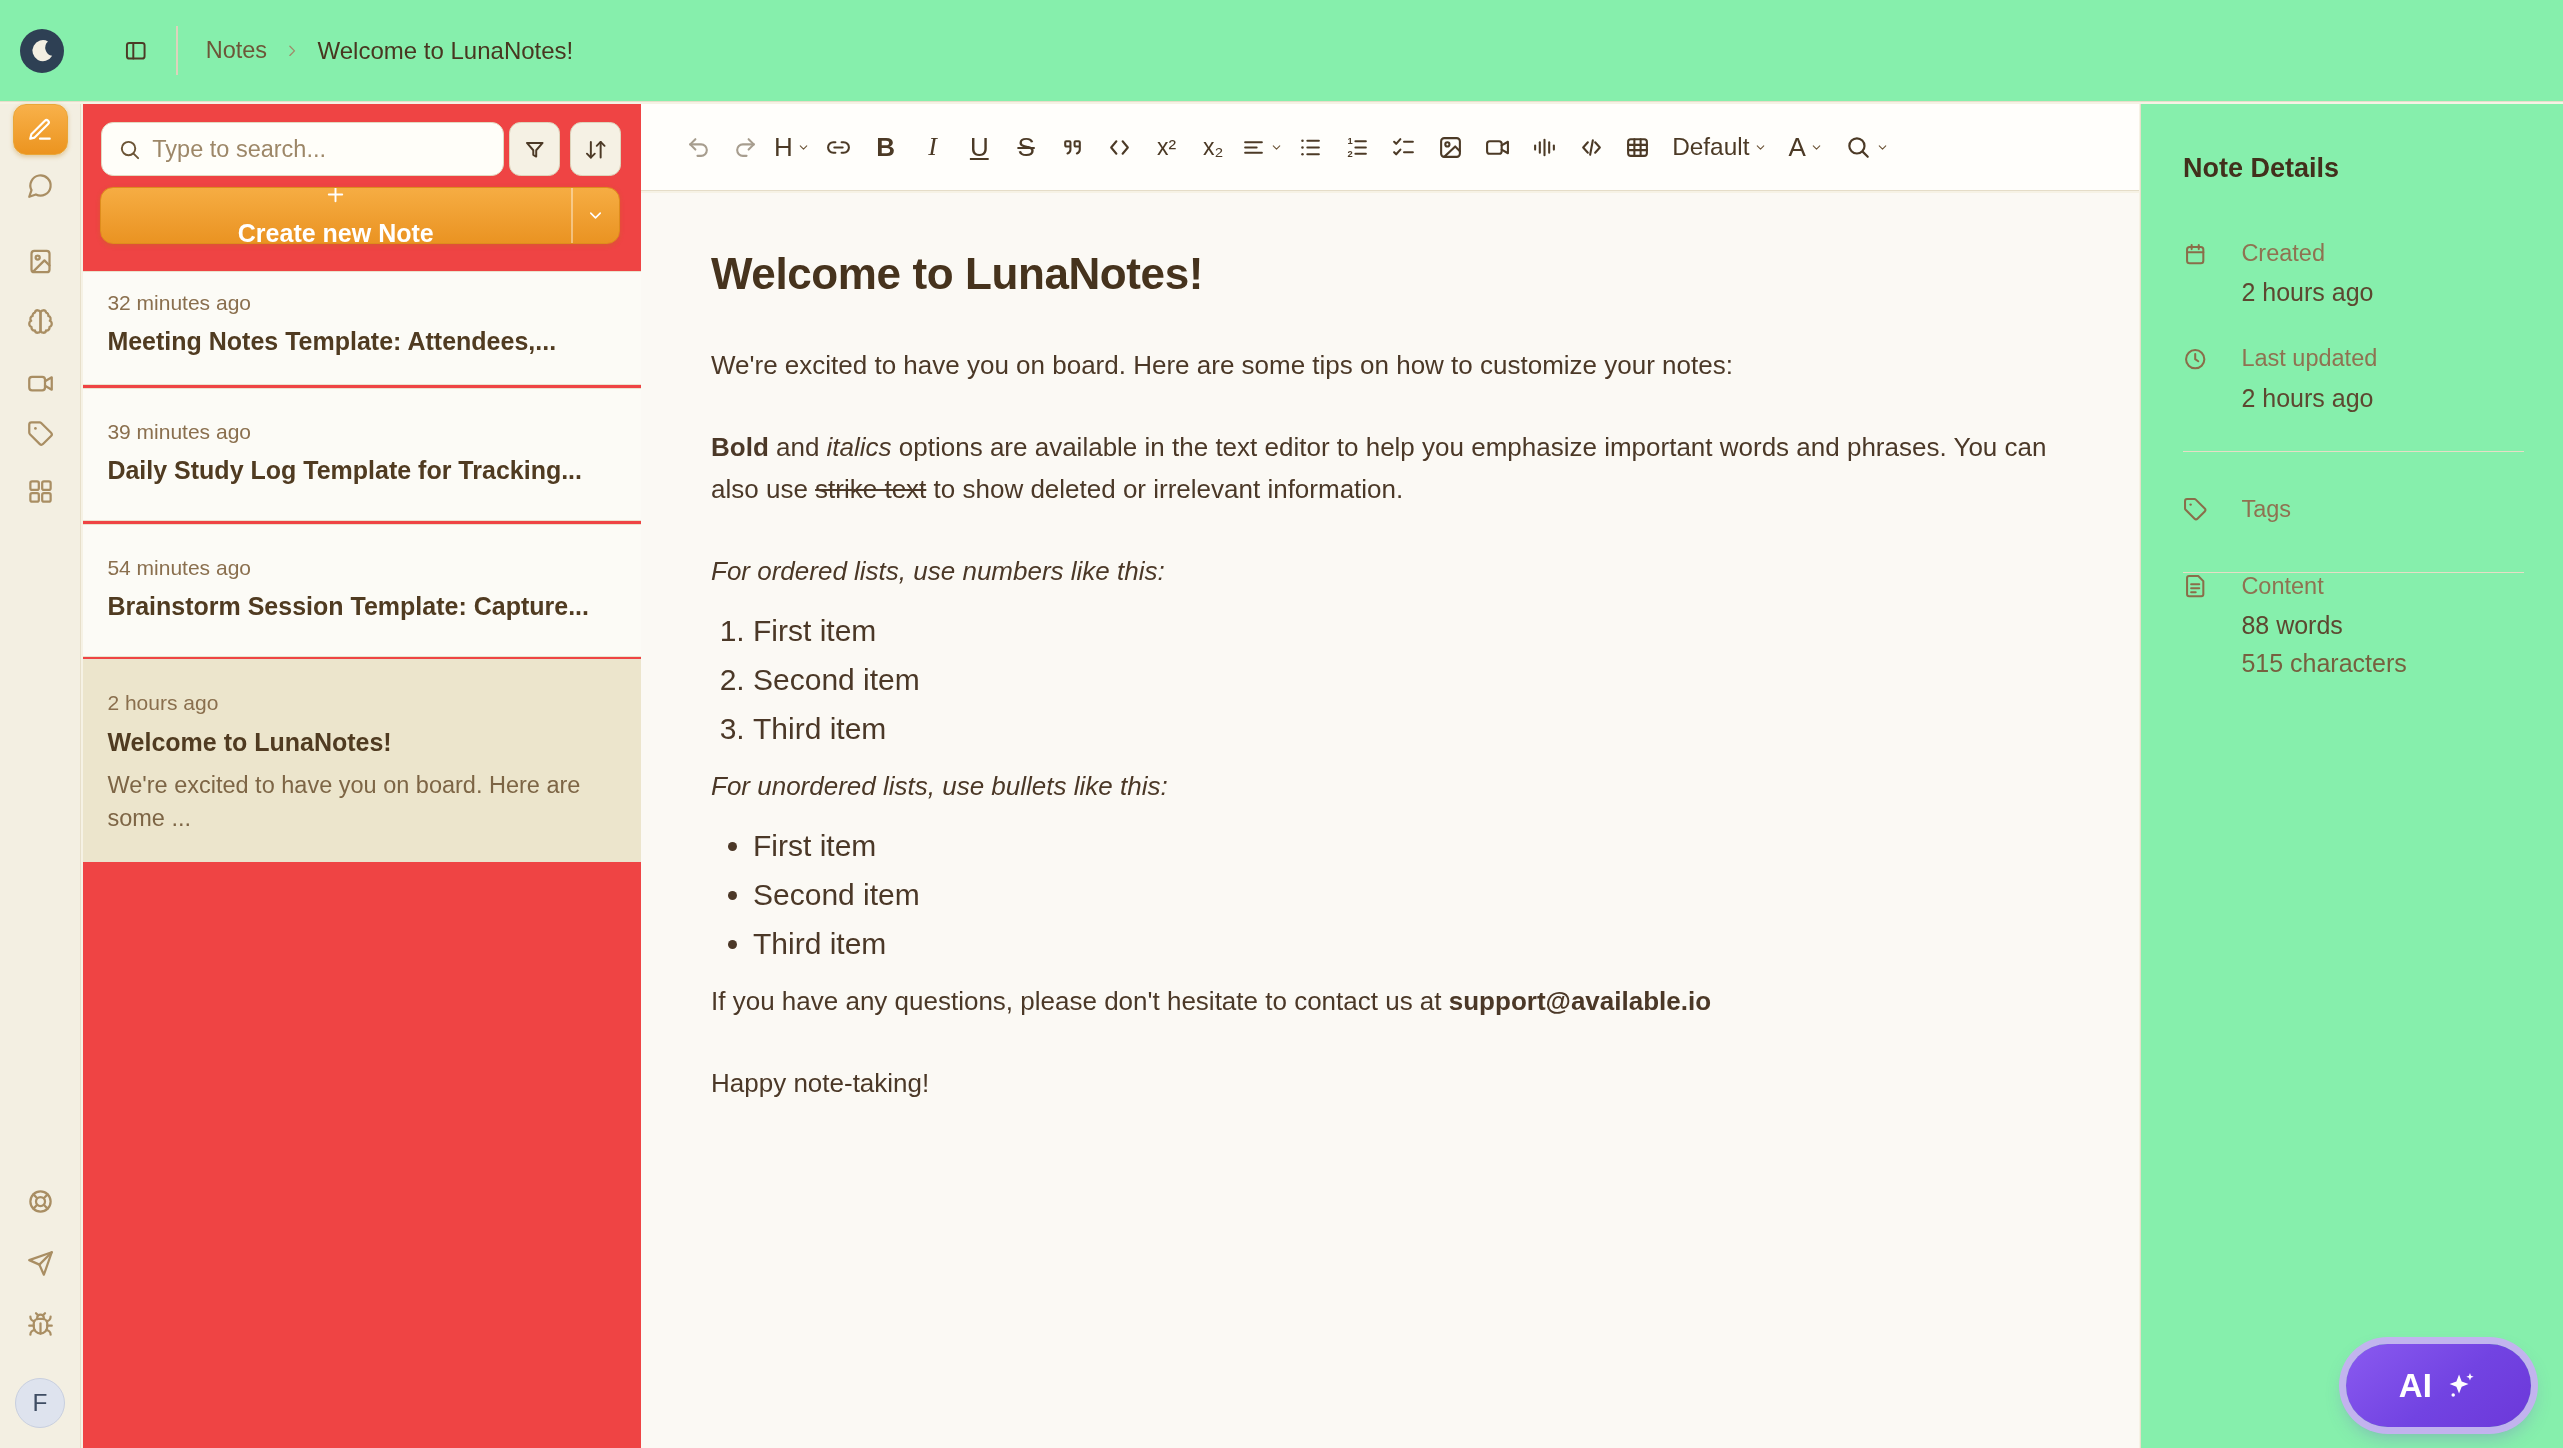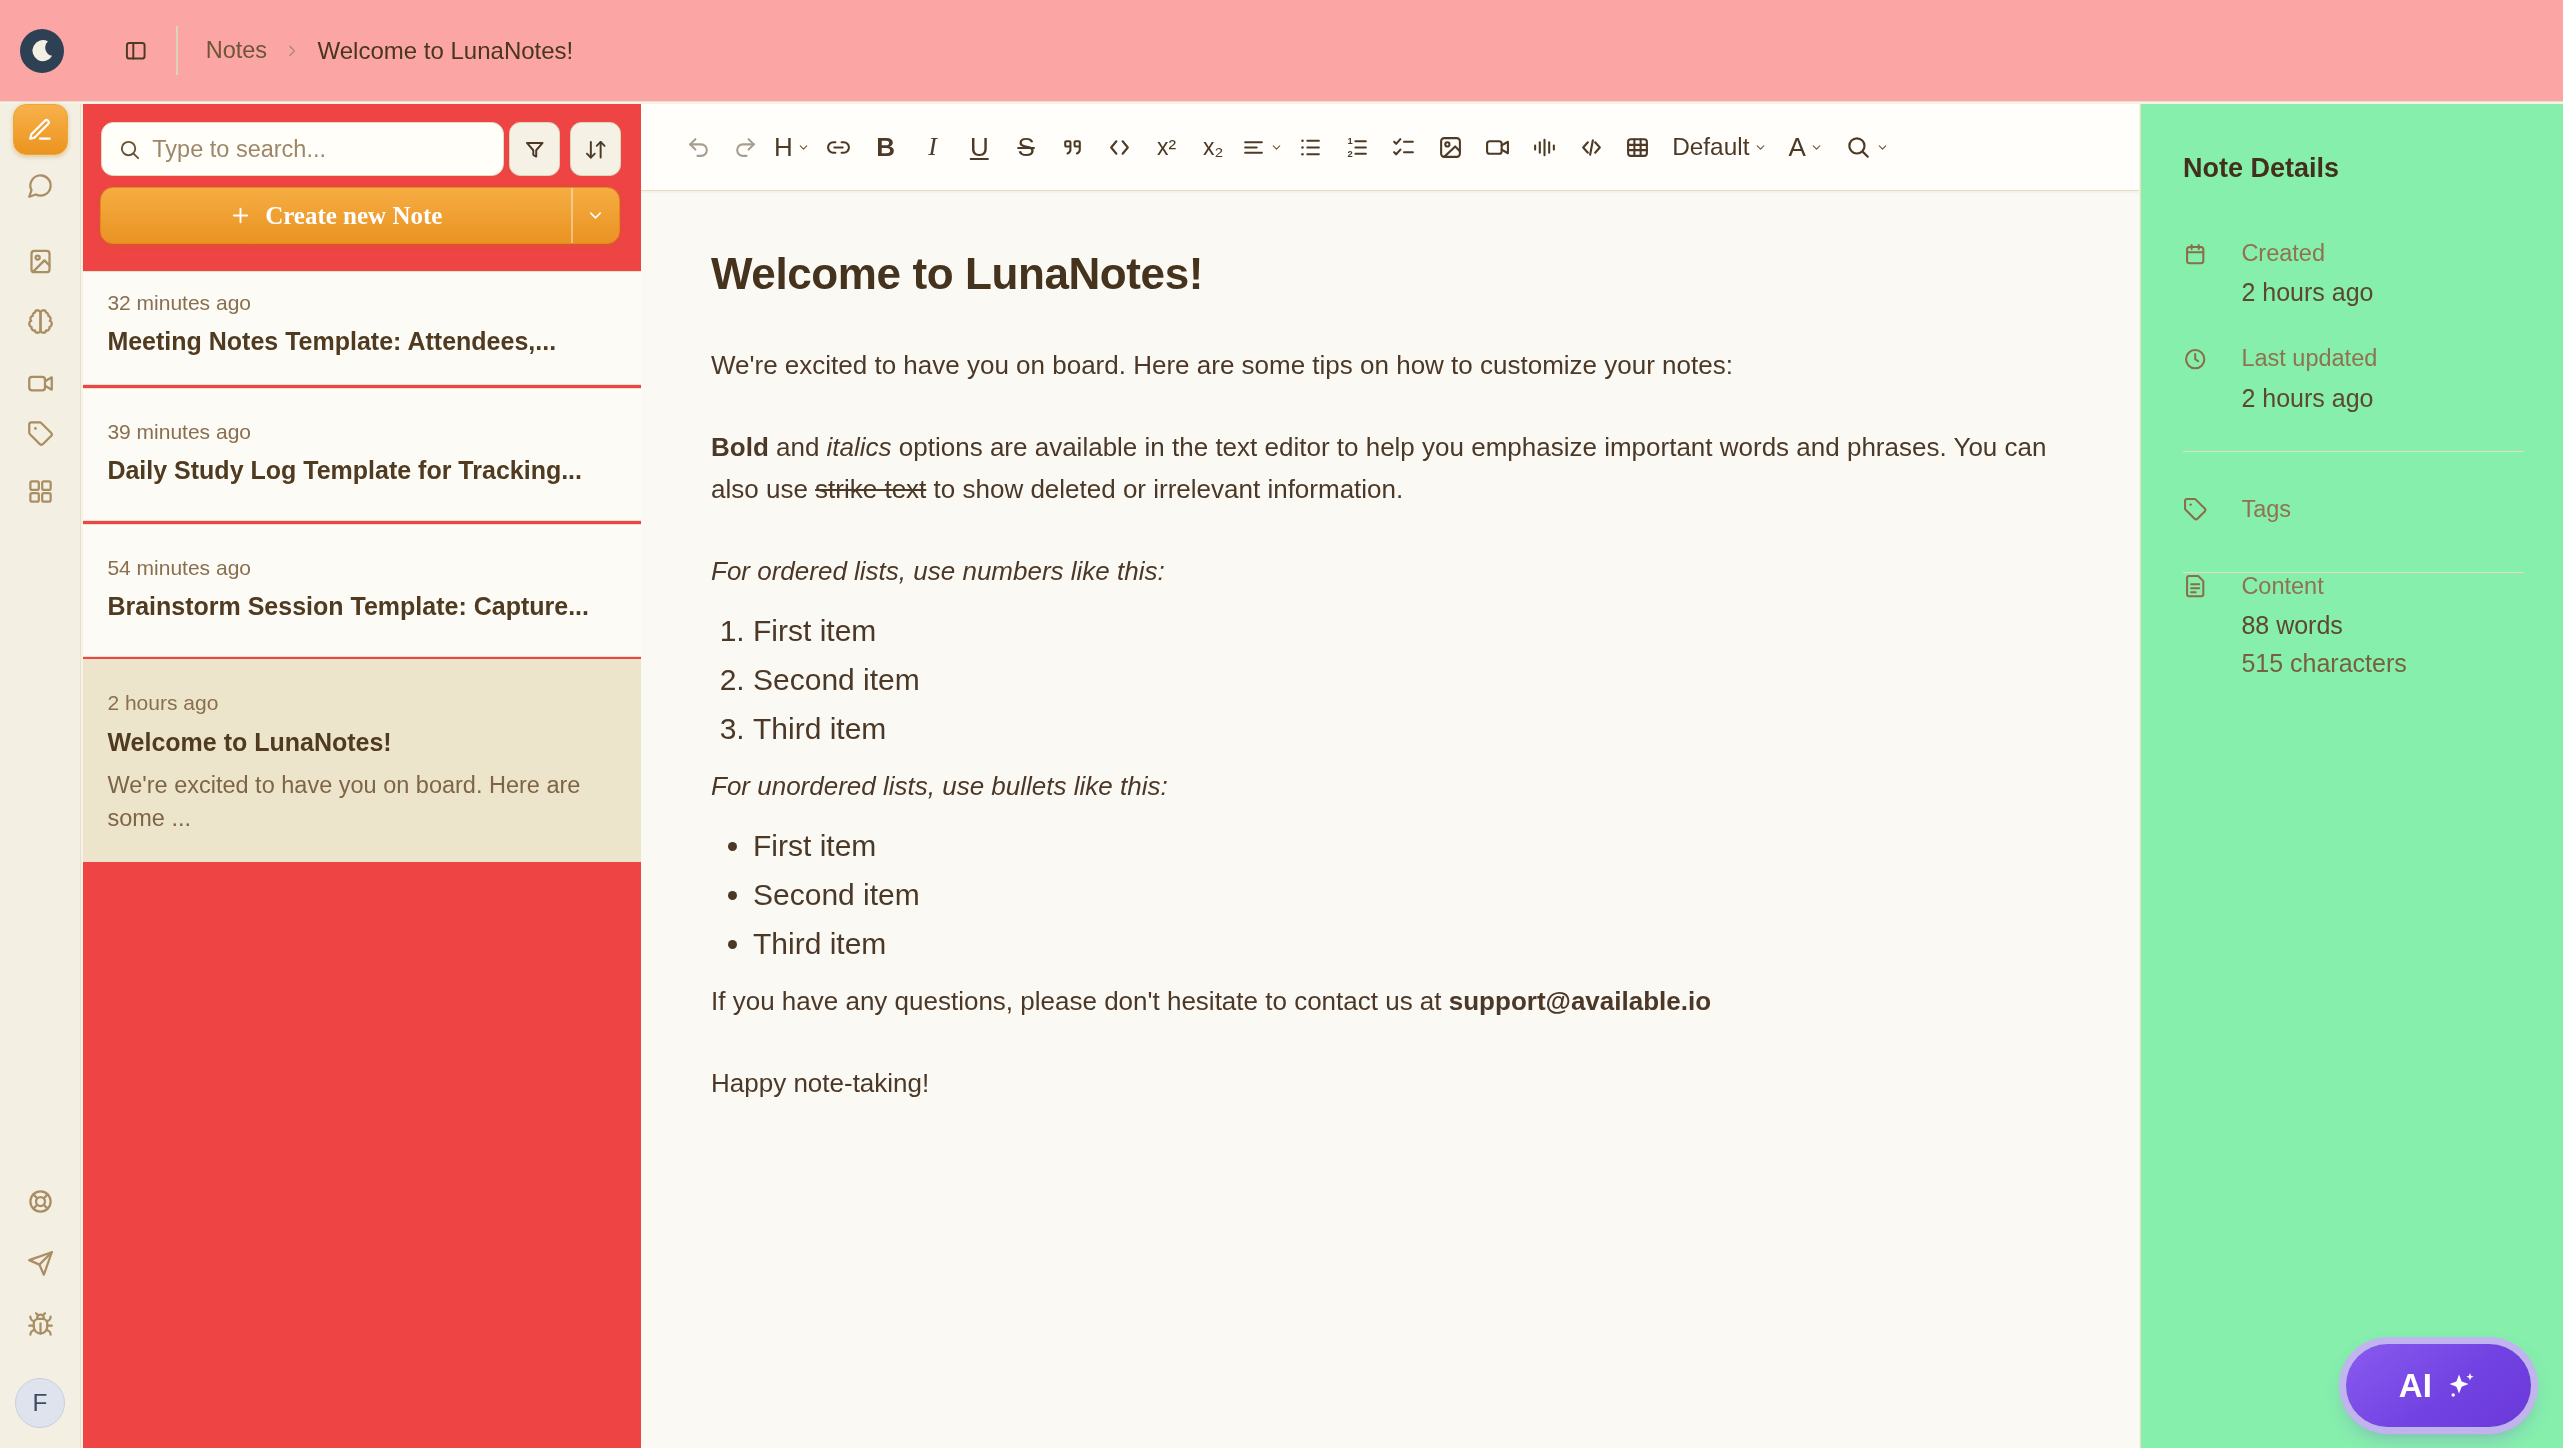--- a/index.html
+++ b/index.html
@@ -10,21 +10,21 @@
     background:#f6f2e5;
     color:#4b3827;
     overflow:hidden;
   }
   svg { display:block; }
   .ic { stroke:currentColor; fill:none; stroke-width:2; stroke-linecap:round; stroke-linejoin:round; }
 
   
   .header {
     position:absolute; left:0; top:0; width:2563px; height:102px;
-    background:#fca5a5; border-bottom:1.7px solid #e7dfca;
+    background:#86efac; border-bottom:1.7px solid #e7dfca;
     display:flex; align-items:center; padding-left:20px;
   }
   .logo { width:44px; height:44px; }
   .toggle-btn { margin-left:54px; width:35px; height:35px; display:flex; align-items:center; justify-content:center; color:#4c3a26; background:none; border:none; cursor:pointer; }
   .toggle-btn svg { width:23.5px; height:23.5px; }
   .hdr-divider { margin-left:23px; width:1.7px; height:49px; background:#ddd3bc; }
   .crumb-section { margin-left:28px; font-size:23.5px; color:#6d5638; cursor:pointer; }
   .crumb-chev { margin-left:17.4px; color:#a08a6a; width:15.7px; height:15.7px; }
   .crumb-page { margin-left:17.4px; font-size:24px; color:#483620; font-weight:500; }
 
@@ -314,21 +314,21 @@
       <svg class="ic" viewBox="0 0 24 24">
           <path d="m3 16 4 4 4-4"></path>
           <path d="M7 20V4"></path>
           <path d="m21 8-4-4-4 4"></path>
           <path d="M17 4v16"></path>
         </svg>
     </span>
   </button>
 
   <div class="create">
-    <button class="create-main" style="border:none;background:none;color:#fff;cursor:pointer;font-family:Liberation Serif, serif;">
+    <button class="create-main" style="border:none;background:none;color:#fff;cursor:pointer;font-family:Liberation Sans, sans-serif;flex-direction:column;">
       <span>
         <svg class="ic" viewBox="0 0 24 24" stroke-width="2.6">
             <line x1="12" y1="5" x2="12" y2="19"></line>
             <line x1="5" y1="12" x2="19" y2="12"></line>
           </svg>
       </span>
       <span>Create new Note</span>
     </button>
     <span class="create-split"></span>
     <button class="create-chev" style="border:none;background:none;color:#fff;cursor:pointer;">

